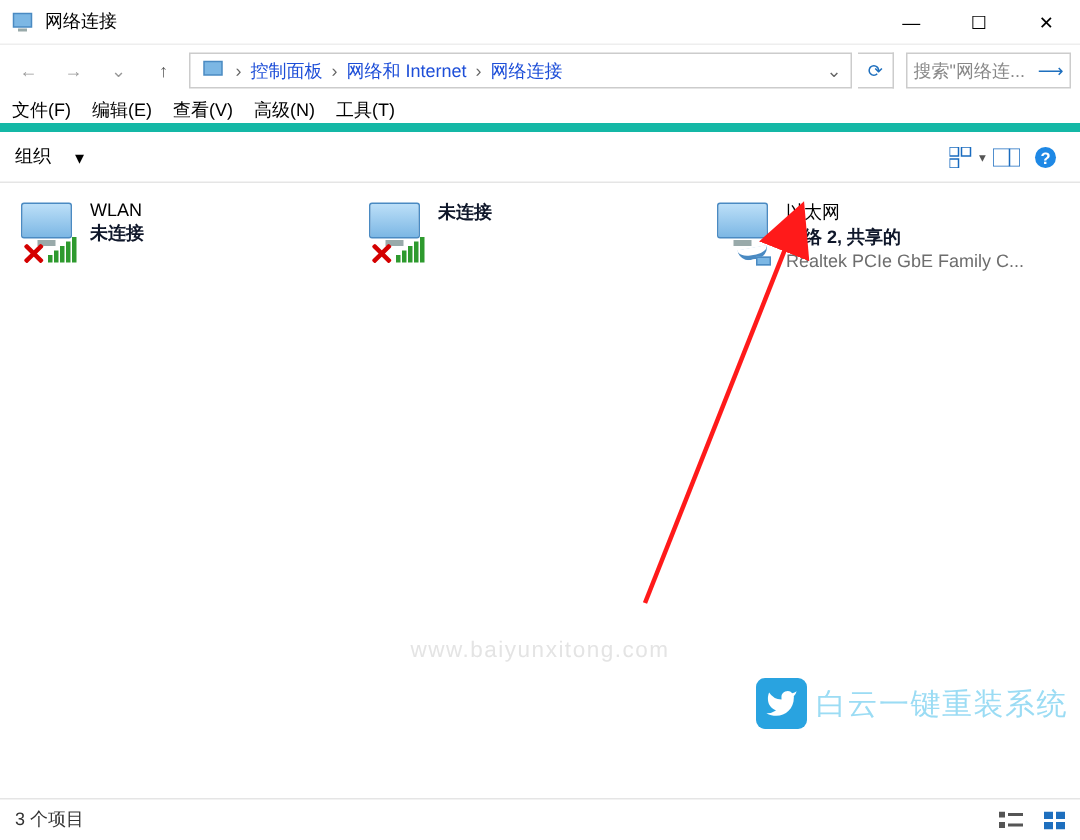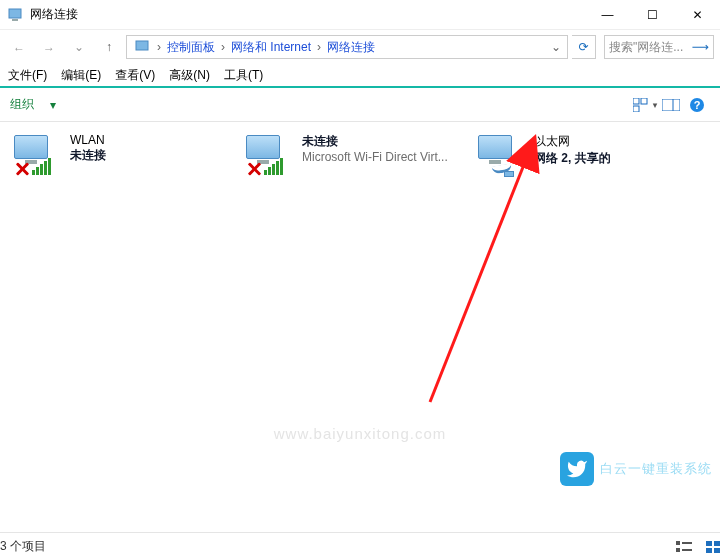--- a/index.html
+++ b/index.html
@@ -16,54 +16,54 @@
   .nav-arrow.enabled { color: #555; }
   .breadcrumb { flex: 1; height: 24px; border: 1px solid #ccc; display: flex; align-items: center; padding: 0 4px; gap: 0; }
   .breadcrumb .bc-icon { width: 16px; height: 16px; margin: 0 4px; }
   .breadcrumb .seg { padding: 0 4px; color: #1d4ed8; }
   .breadcrumb .sep { color: #666; padding: 0 2px; }
   .refresh-btn { width: 24px; height: 24px; border: 1px solid #ccc; border-left: none; display: flex; align-items: center; justify-content: center; color: #1e6fbe; }
   .searchbox { width: 110px; height: 24px; border: 1px solid #ccc; margin-left: 4px; display: flex; align-items: center; padding: 0 4px; color: #888; gap: 4px; }
   .searchbox input { border: none; outline: none; width: 100%; font-size: 12px; color: #000; }
   .searchbox input::placeholder { color: #888; }
 
-  .menubar { height: 24px; display: flex; align-items: center; padding: 0 8px; gap: 14px; border-bottom: 2px solid #14b8a6; }
+  .menubar { height: 24px; display: flex; align-items: center; padding: 0 8px; gap: 14px; border-bottom: 6px solid #14b8a6; }
   .menubar span { color: #000; }
 
   .toolbar { height: 34px; display: flex; align-items: center; padding: 0 10px; border-bottom: 1px solid #e5e5e5; background: #fff; }
-  .toolbar .org { color: #15803d; display: flex; align-items: center; gap: 16px; }
+  .toolbar .org { color: #000000; display: flex; align-items: center; gap: 16px; }
   .toolbar .spacer { flex: 1; }
   .toolbar .tool-ico { width: 26px; height: 22px; display: flex; align-items: center; justify-content: center; }
 
   .content { position: relative; height: 396px; background: #fff; padding: 8px 6px; display: flex; gap: 4px; align-items: flex-start; }
 
-  .conn-item { width: 228px; display: flex; gap: 16px; padding: 3px 4px; border-radius: 2px; justify-content: flex-end; }
+  .conn-item { width: 228px; display: flex; gap: 6px; padding: 3px 4px; border-radius: 2px; justify-content: flex-end; }
   .conn-item .icon-col { width: 44px; height: 44px; position: relative; }
   .monitor { width: 34px; height: 24px; background: linear-gradient(#bcdff8,#7cb7e4); border: 1px solid #4a8ac2; border-radius: 2px; position: absolute; top: 2px; left: 4px; }
   .monitor::after { content:""; position:absolute; bottom:-6px; left:50%; transform:translateX(-50%); width:12px; height:4px; background:#9aa;}
   .bars { position:absolute; bottom:2px; left:22px; display:flex; align-items:flex-end; gap:1px;}
   .bars span{ width:3px; background:#2e9a2e; display:block;}
   .bars span:nth-child(1){height:5px;} .bars span:nth-child(2){height:8px;} .bars span:nth-child(3){height:11px;} .bars span:nth-child(4){height:14px;} .bars span:nth-child(5){height:17px;}
   .redx { position:absolute; bottom:0; left:4px; width:16px; height:16px; }
   .redx::before,.redx::after{content:"";position:absolute;left:7px;top:0;width:3px;height:16px;background:#d40000;border-radius:1px;}
   .redx::before{transform:rotate(45deg);} .redx::after{transform:rotate(-45deg);}
   .cable { position:absolute; bottom:4px; left:18px; width:20px; height:8px; border-bottom:3px solid #4a8ac2; border-radius:0 0 8px 8px; transform:rotate(-10deg);}
   .plug { position:absolute; bottom:0px; left:30px; width:10px; height:6px; background:#7cb7e4; border:1px solid #4a8ac2;}
 
   .text-col { flex:1; min-width:0; }
   .line1 { color:#000; white-space:nowrap; overflow:hidden; text-overflow:ellipsis; }
   .line2 { color:#0f172a; white-space:nowrap; overflow:hidden; text-overflow:ellipsis;font-weight:bold; }
   .line3 { color:#6d6d6d; white-space:nowrap; overflow:hidden; text-overflow:ellipsis; }
 
   .arrow-annot { position:absolute; left:0; top:0; width:100%; height:100%; pointer-events:none; }
 
-  .statusbar { position:absolute; bottom:0; left:0; right:0; height:28px; border-top:1px solid #e5e5e5; display:flex; align-items:center; padding:0 0; color:#333; background:#fff;}
+  .statusbar { position:absolute; bottom:0; left:0; right:0; height:28px; border-top:1px solid #e5e5e5; display:flex; align-items:center; padding:0 10px; color:#333; background:#fff;}
   .statusbar .sbicons { margin-left:auto; display:flex; gap:14px; color:#555;}
 
-  .brand { position:absolute; right:8px; bottom:32px; display:flex; align-items:center; gap:6px; color:#9bdcf4; font-size:13px; font-weight:300; letter-spacing:1px;}
+  .brand { position:absolute; right:8px; bottom:32px; display:flex; align-items:center; gap:6px; color:#9bdcf4; font-size:20px; font-weight:300; letter-spacing:1px;}
   .brand .logo { width:34px; height:34px; background:#29a3e0; border-radius:6px; display:flex; align-items:center; justify-content:center;}
   .brand .logo svg{fill:#fff;}
   .watermark { position:absolute; bottom:76px; left:50%; transform:translateX(-50%); color:#e4e4e4; font-size:15px; letter-spacing:1px; }
 
   svg { display:block; }
 </style>
 </head>
 <body>
 
 <div class="titlebar">
@@ -187,33 +187,33 @@
           <span></span>
           <span></span>
           <span></span>
           <span></span>
           <span></span>
         </div>
       <div class="redx"></div>
     </div>
     <div class="text-col">
       <div class="line2">未连接</div>
-      <div class="line3">Microsoft Wi-Fi Direct Virt...</div>
     </div>
   </div>
 
   <div class="conn-item">
     <div class="icon-col">
       <div class="monitor"></div>
       <div class="cable"></div>
       <div class="plug"></div>
     </div>
     <div class="text-col">
       <div class="line1">以太网</div>
       <div class="line2">网络 2, 共享的</div>
+      <div class="line3">Realtek PCIe GbE Family C...</div>
     </div>
   </div>
 
   <svg class="arrow-annot" viewBox="0 0 720 396">
     <defs>
         <marker id="ah" markerWidth="12" markerHeight="12" refX="2" refY="6" orient="auto">
           <path d="M0,0 L12,6 L0,12 Z" fill="#ff1a1a"></path>
         </marker>
       </defs>
     <line x1="430" y1="280" x2="525" y2="40" stroke="#ff1a1a" stroke-width="3" marker-end="url(#ah)"></line>

